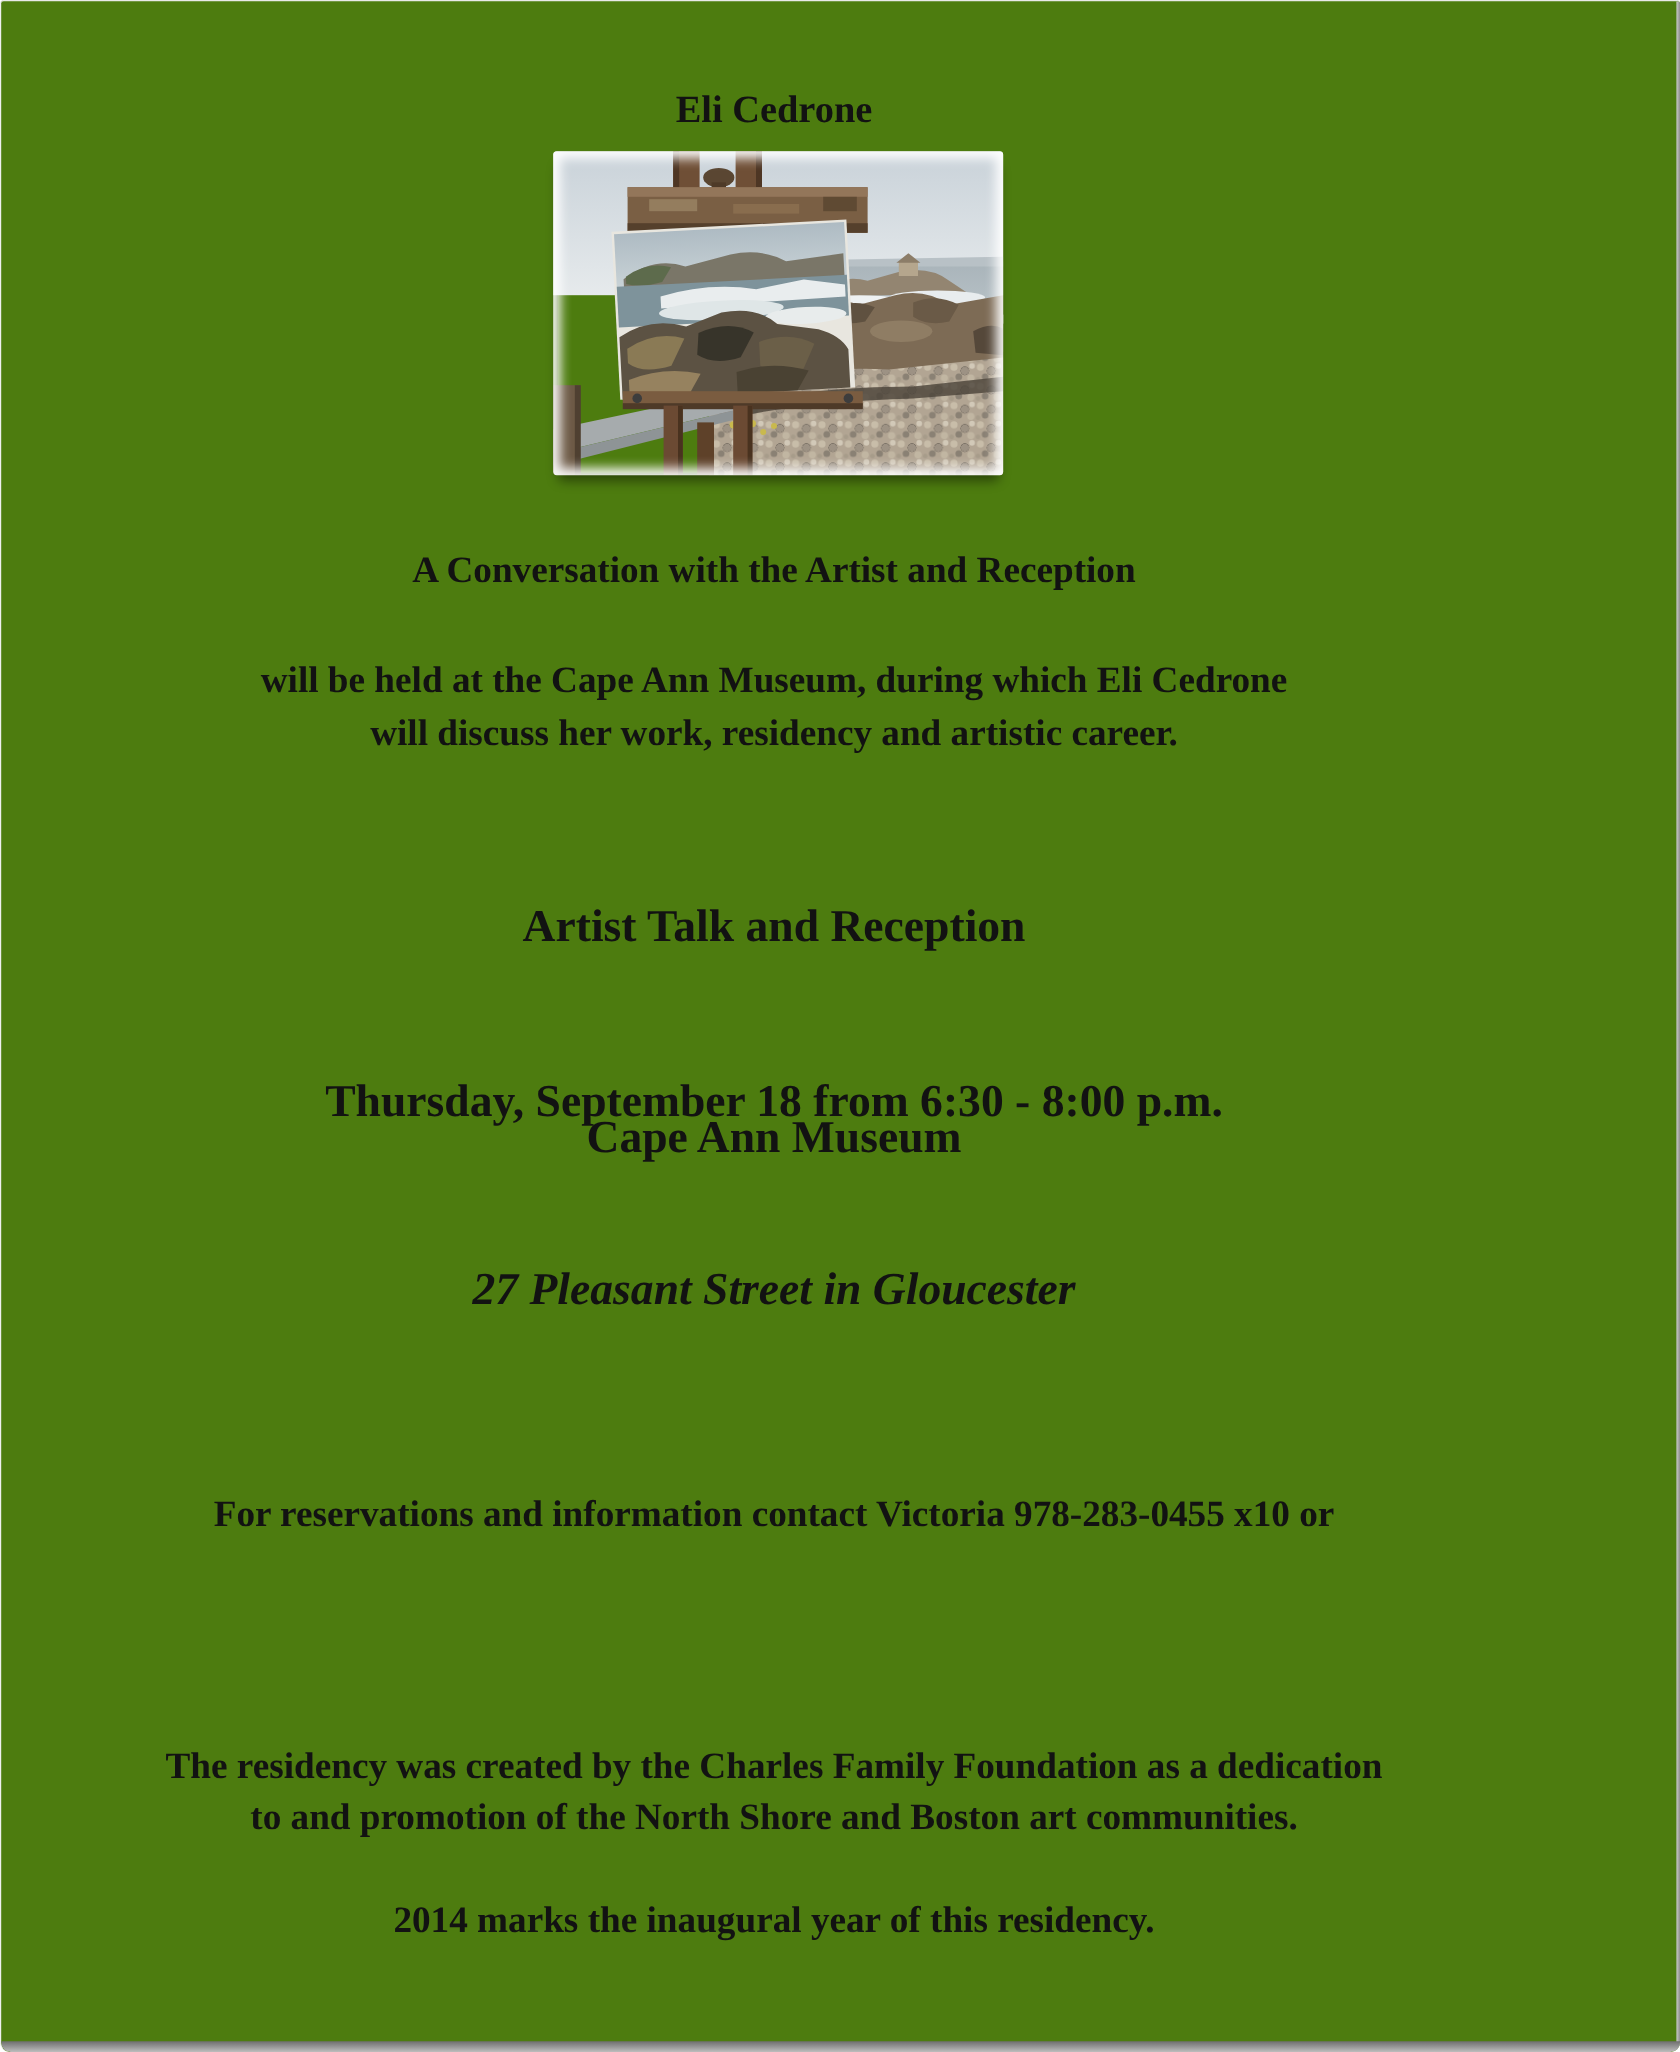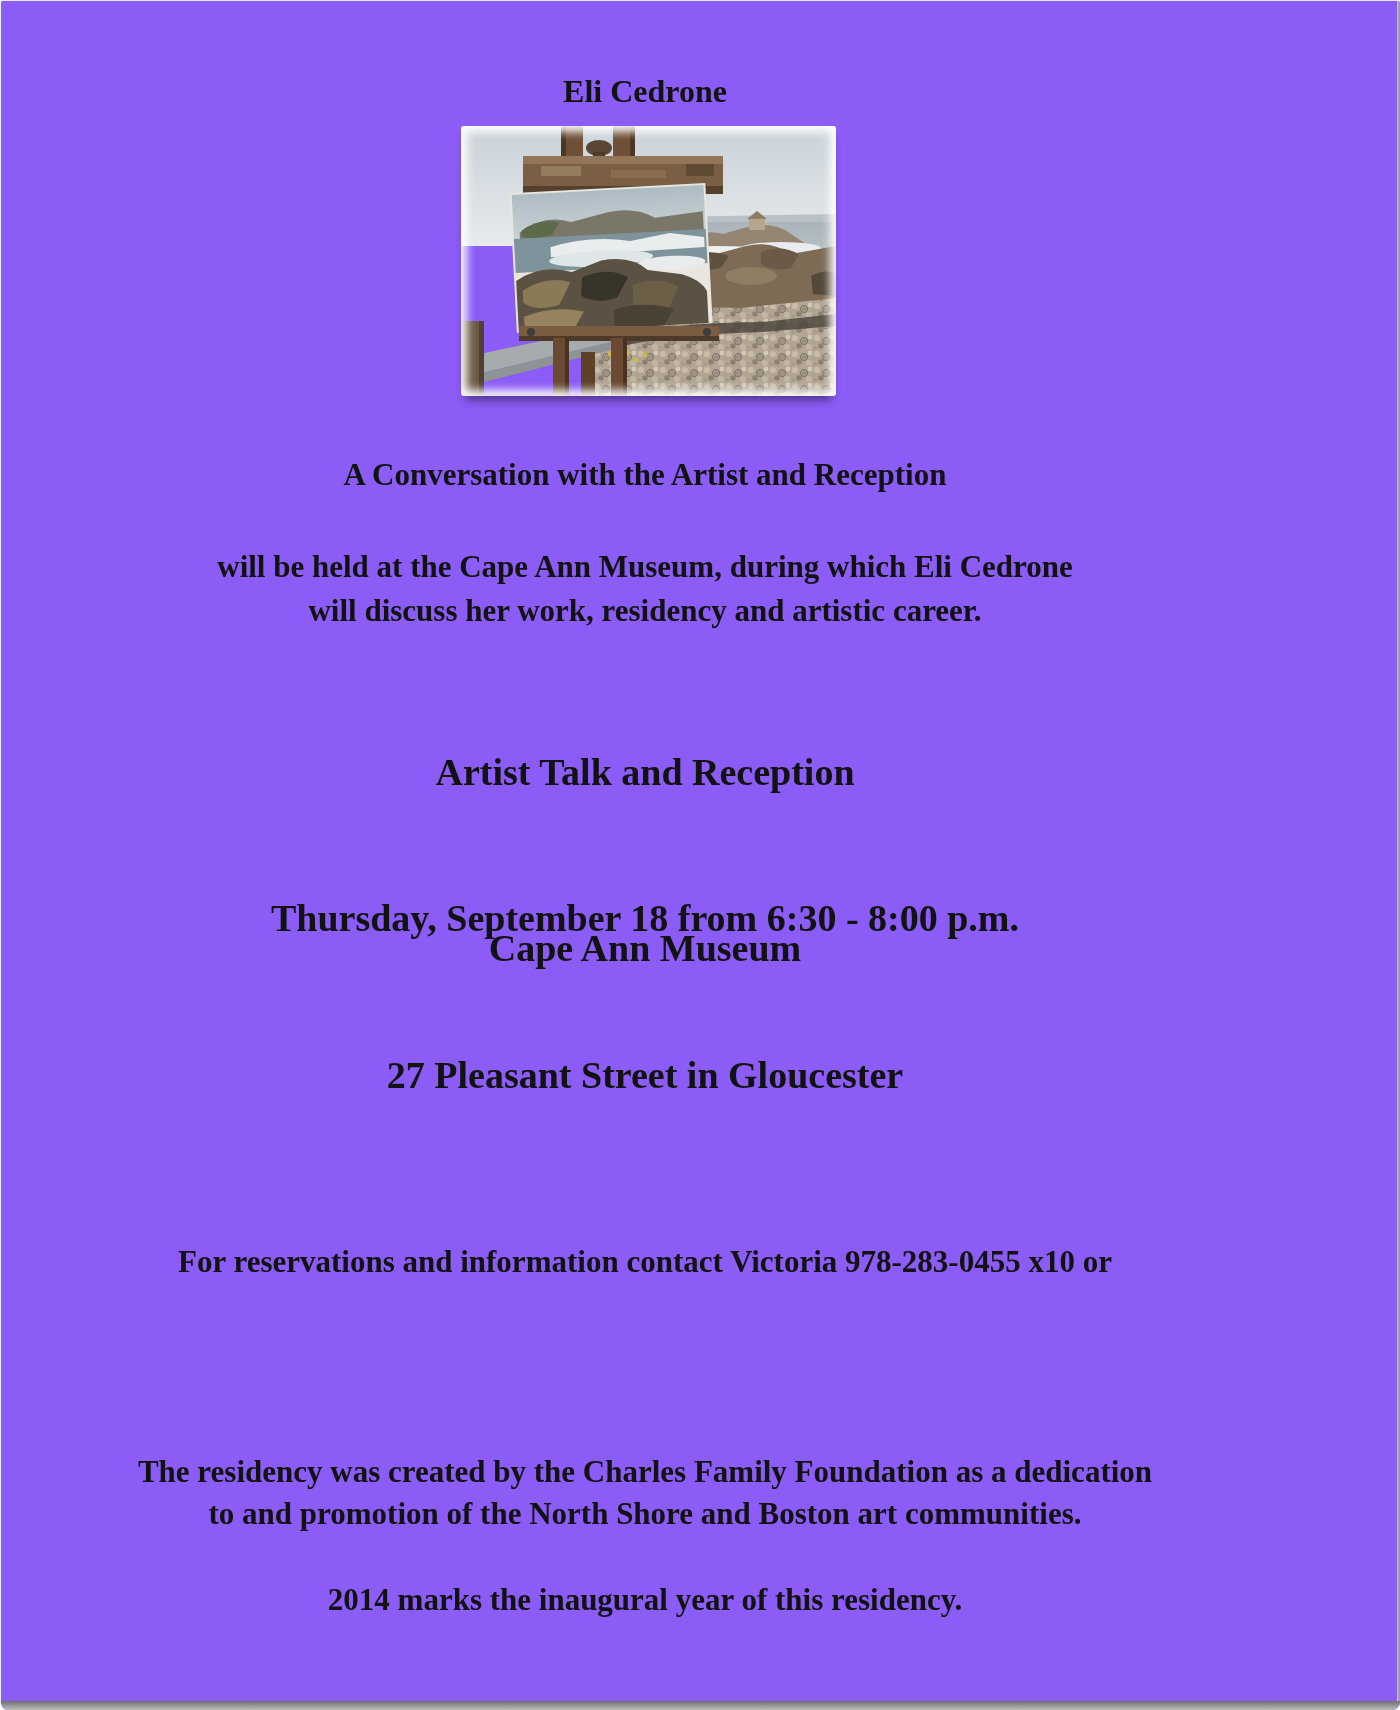--- a/index.html
+++ b/index.html
@@ -5,21 +5,21 @@
   html, body {
     margin: 0;
     padding: 0;
     background: #ffffff;
   }
   .page {
     position: relative;
     width: 1400px;
     height: 1710px;
     box-sizing: border-box;
-    background: #8b5cf6;
+    background: #4d7c0f;
     font-family: "Liberation Serif", "DejaVu Serif", serif;
     color: #121212;
     overflow: hidden;
     border-top: 1px solid #e9e9e9;
     border-left: 1px solid #efefef;
     border-radius: 3px 3px 8px 8px;
   }
   
   .page .frame-right {
     position: absolute;
@@ -210,21 +210,21 @@
     <span>will be held at the Cape Ann Museum, during which Eli Cedrone</span>
     <span>will discuss her work, residency and artistic career.</span>
   </div>
 
   <div class="line big-size" style="top:752px;">Artist Talk and Reception</div>
 
   <div class="line big-size" style="top:858px;margin-top:40px;">Thursday, September 18 from 6:30 - 8:00 p.m.</div>
 
   <div class="line big-size" style="top:928px;">Cape Ann Museum</div>
 
-  <div class="line big-size" style="top:1055px;">27 Pleasant Street in Gloucester</div>
+  <div class="line big-size" style="top:1055px;font-style:italic;">27 Pleasant Street in Gloucester</div>
 
   <div class="line body-size multi" style="top:1236px; line-height:49px;">
     <span>For reservations and information contact Victoria 978-283-0455 x10 or</span>
   </div>
 
   <div class="line body-size multi" style="top:1450px; line-height:42px;">
     <span>The residency was created by the Charles Family Foundation as a dedication</span>
     <span>to and promotion of the North Shore and Boston art communities.</span>
   </div>
 

